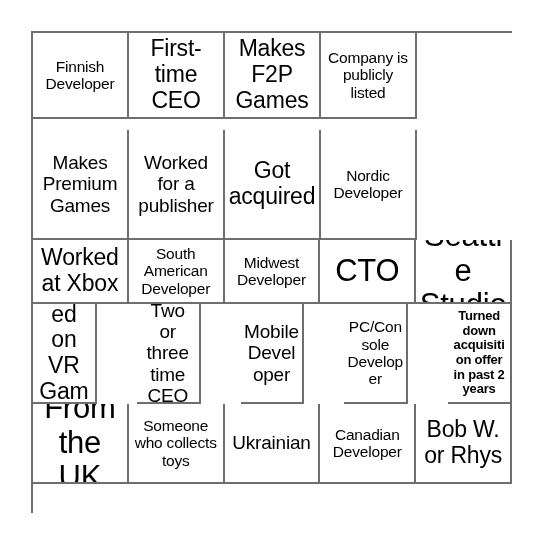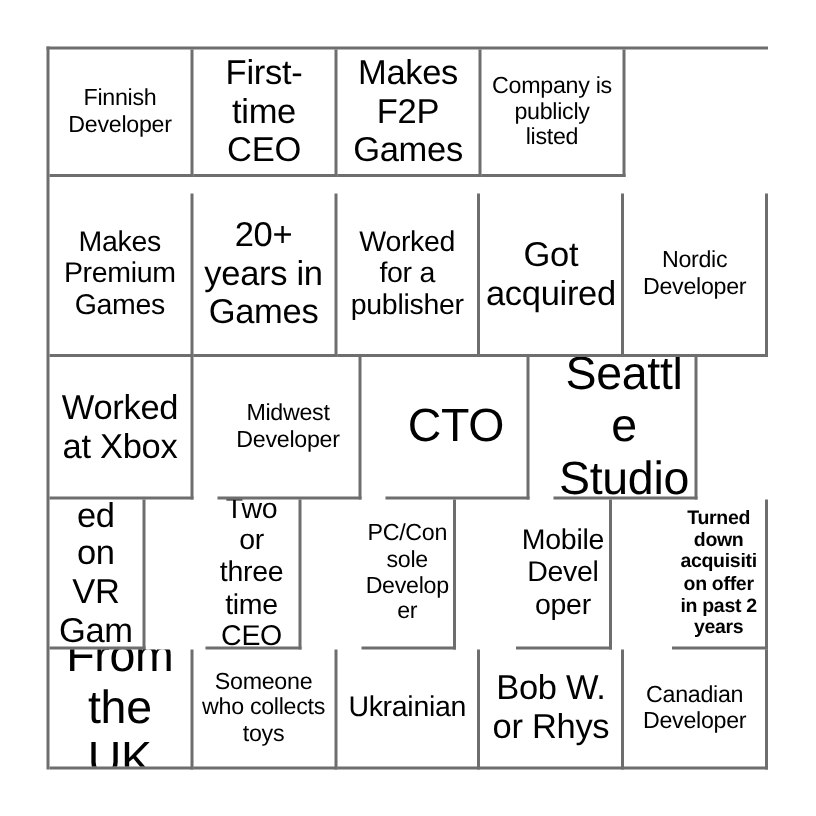--- a/index.html
+++ b/index.html
@@ -30,21 +30,21 @@
     align-items: center;
   }
 
   .bingo-row {
     display: flex;
     flex-direction: row;
     width: 100%;
   }
   .bingo-row.r0 { height: 86px; }
   .bingo-row.r1 { height: 110px; margin-top: 11px; }
-  .bingo-row.r2 { height: 95px; gap: 16px; }
+  .bingo-row.r2 { height: 64px; }
   .bingo-row.r3 { height: 100px; gap: 40px; }
   .bingo-row.r4 { height: 80px; }
 
   .bingo-cell {
     box-sizing: border-box;
     width: 96px;
     height: 100%;
     border-right: 2px solid #6e6e6e;
     border-bottom: 2px solid #6e6e6e;
     display: flex;
@@ -88,77 +88,77 @@
     <div class="bingo-cell">
         <span class="cell-text fs-sm">Company is publicly listed</span>
       </div>
   </div>
 
   <div class="bingo-row r1">
     <div class="bingo-cell">
         <span class="cell-text fs-md">Makes Premium Games</span>
       </div>
     <div class="bingo-cell">
-        <span class="cell-text fs-lg">20+ years in Games</span>
-      </div>
-    <div class="bingo-cell">
         <span class="cell-text fs-md">Worked for a publisher</span>
       </div>
     <div class="bingo-cell">
         <span class="cell-text fs-lg">Got acquired</span>
       </div>
     <div class="bingo-cell">
         <span class="cell-text fs-sm">Nordic Developer</span>
       </div>
   </div>
 
   <div class="bingo-row r2">
     <div class="bingo-cell">
         <span class="cell-text fs-lg">Worked at Xbox</span>
+      </div>
+    <div class="bingo-cell">
+        <span class="cell-text fs-sm">South American Developer</span>
       </div>
     <div class="bingo-cell">
         <span class="cell-text fs-sm">Midwest Developer</span>
       </div>
     <div class="bingo-cell">
         <span class="cell-text fs-xl">CTO</span>
       </div>
     <div class="bingo-cell">
         <span class="cell-text fs-xl">Seattle Studio</span>
       </div>
   </div>
 
   <div class="bingo-row r3">
     <div class="bingo-cell">
         <span class="cell-text fs-lg">Worked on VR Game</span>
       </div>
     <div class="bingo-cell">
         <span class="cell-text fs-md">Two or three time CEO</span>
       </div>
     <div class="bingo-cell">
-        <span class="cell-text fs-sm">PC/Console Developer</span>
+        <span class="cell-text fs-md">Mobile Developer</span>
       </div>
     <div class="bingo-cell">
-        <span class="cell-text fs-md">Mobile Developer</span>
+        <span class="cell-text fs-sm">PC/Console Developer</span>
       </div>
     <div class="bingo-cell">
         <span class="cell-text fs-xs">Turned down acquisition offer in past 2 years</span>
       </div>
   </div>
 
   <div class="bingo-row r4">
     <div class="bingo-cell">
         <span class="cell-text fs-xl">From the UK</span>
       </div>
     <div class="bingo-cell">
         <span class="cell-text fs-sm">Someone who collects toys</span>
       </div>
     <div class="bingo-cell">
         <span class="cell-text fs-md">Ukrainian</span>
       </div>
     <div class="bingo-cell">
-        <span class="cell-text fs-lg">Bob W. or Rhys</span>
+        <span class="cell-text fs-sm">Canadian Developer</span>
       </div>
     <div class="bingo-cell">
-        <span class="cell-text fs-sm">Canadian Developer</span>
+        <span class="cell-text fs-lg">Bob W. or Rhys</span>
       </div>
   </div>
 
 </div>
 
 </body></html>

